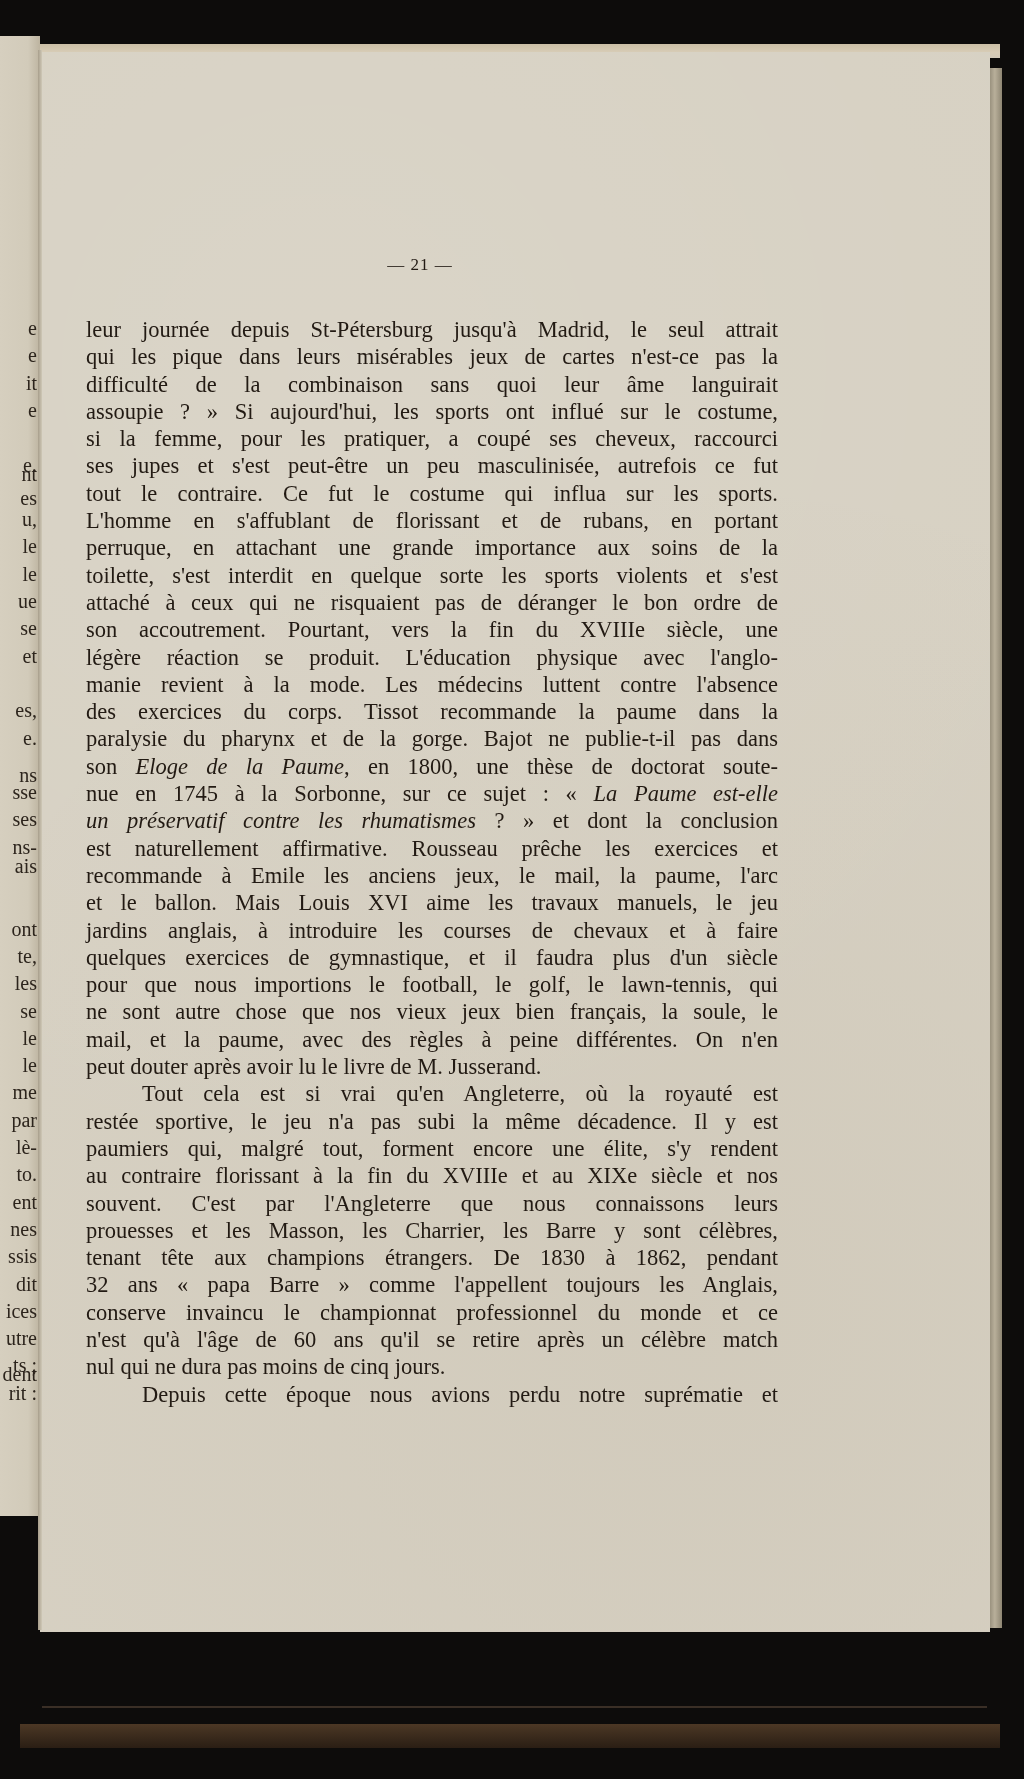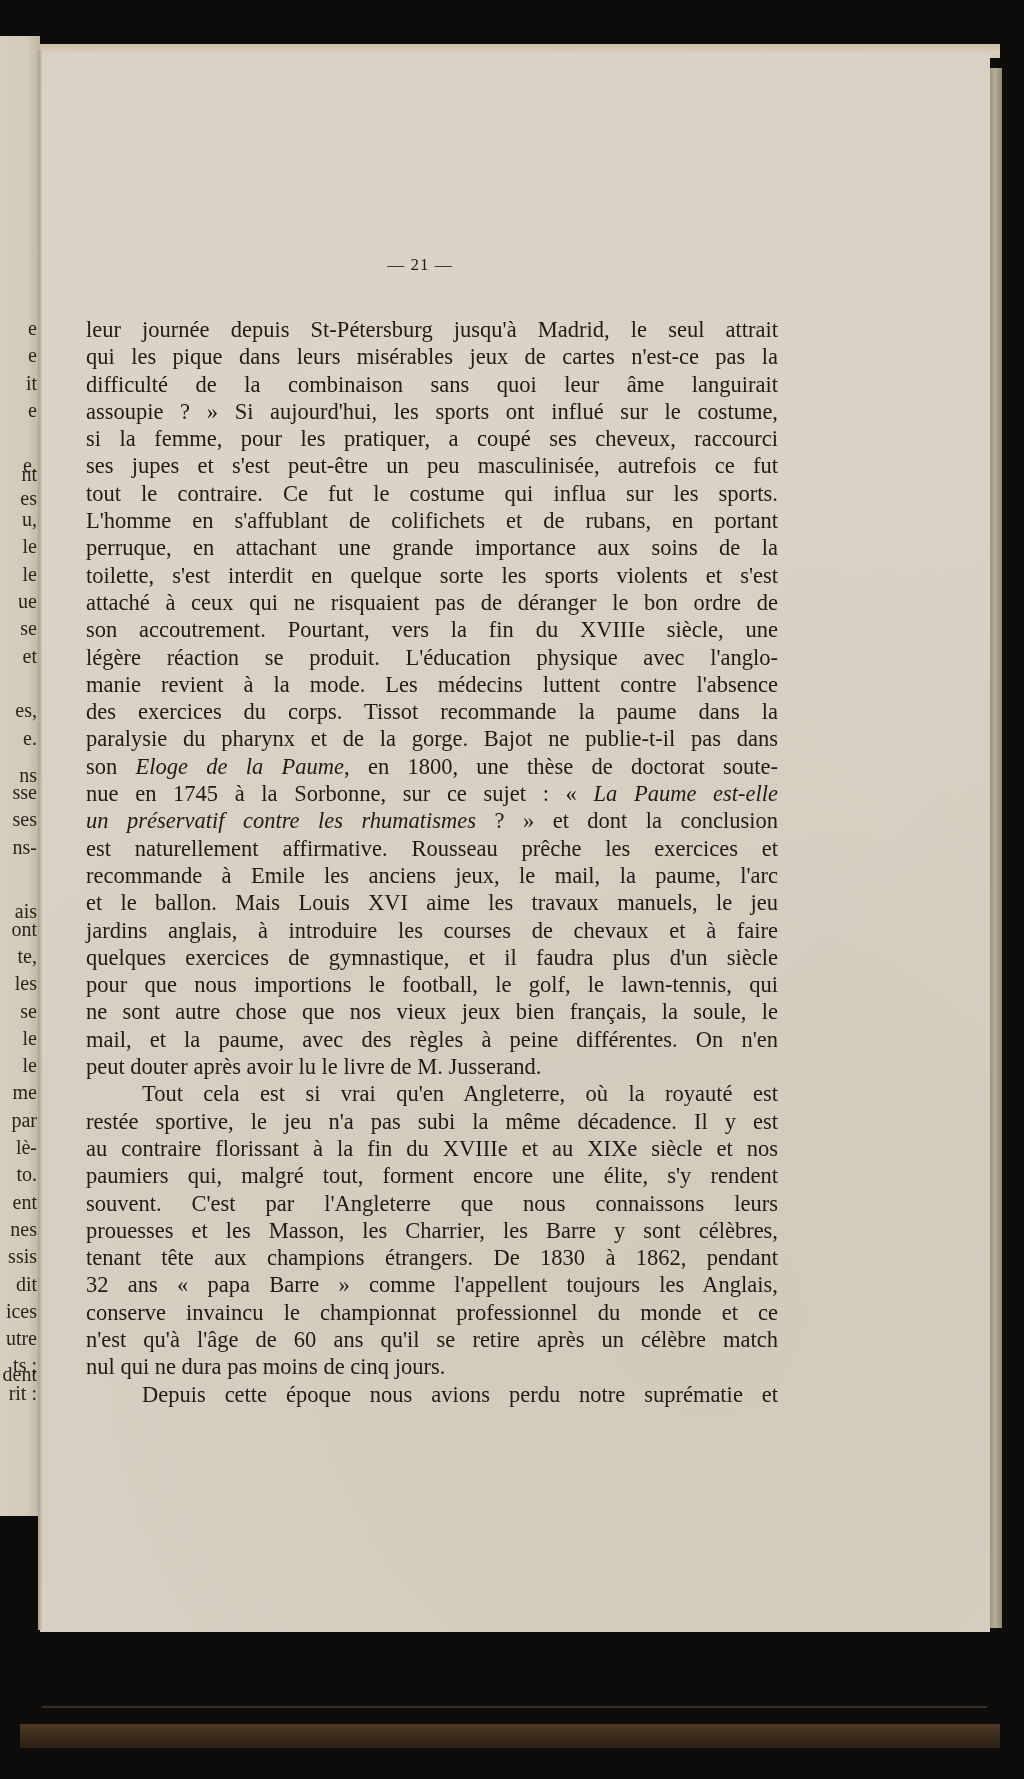--- a/index.html
+++ b/index.html
@@ -82,21 +82,21 @@
     <div class="frag" style="top: 579.3px;">se</div>
     <div class="frag" style="top: 606.6px;">et</div>
     <div class="frag" style="top: 633.9px;"></div>
     <div class="frag" style="top: 661.2px; margin-left: 8px;">es,</div>
     <div class="frag" style="top: 688.5px;">e.</div>
     <div class="frag" style="top: 726px;">ns</div>
     <div class="frag" style="top: 743.1px;">sse</div>
     <div class="frag" style="top: 770.4px;">ses</div>
     <div class="frag" style="top: 797.7px;">ns-</div>
     <div class="frag" style="top: 825px;"></div>
-    <div class="frag" style="top: 862px; text-align: center;">ais</div>
+    <div class="frag" style="top: 817px; text-align: center;">ais</div>
     <div class="frag" style="top: 879.6px;">ont</div>
     <div class="frag" style="top: 906.9px;">te,</div>
     <div class="frag" style="top: 934.2px; margin-left: 44px;">les</div>
     <div class="frag" style="top: 961.5px;">se</div>
     <div class="frag" style="top: 988.8px;">le</div>
     <div class="frag" style="top: 1016.1px;">le</div>
     <div class="frag" style="top: 1043.4px;">me</div>
     <div class="frag" style="top: 1070.7px;">par</div>
     <div class="frag" style="top: 1098px;">lè-</div>
     <div class="frag" style="top: 1125.3px;">to.</div>
@@ -117,21 +117,21 @@
 <div class="page-number">— 21 —</div>
 
 <div class="text-block" id="text-block">
     <span class="line">leur journée depuis St-Pétersburg jusqu'à Madrid, le seul attrait</span>
     <span class="line">qui les pique dans leurs misérables jeux de cartes n'est-ce pas la</span>
     <span class="line">difficulté de la combinaison sans quoi leur âme languirait</span>
     <span class="line">assoupie ? » Si aujourd'hui, les sports ont influé sur le costume,</span>
     <span class="line">si la femme, pour les pratiquer, a coupé ses cheveux, raccourci</span>
     <span class="line">ses jupes et s'est peut-être un peu masculinisée, autrefois ce fut</span>
     <span class="line">tout le contraire. Ce fut le costume qui influa sur les sports.</span>
-    <span class="line">L'homme en s'affublant de colifichets et de rubans, en portant</span>
+    <span class="line">L'homme en s'affublant de florissant et de rubans, en portant</span>
     <span class="line">perruque, en attachant une grande importance aux soins de la</span>
     <span class="line">toilette, s'est interdit en quelque sorte les sports violents et s'est</span>
     <span class="line">attaché à ceux qui ne risquaient pas de déranger le bon ordre de</span>
     <span class="line">son accoutrement. Pourtant, vers la fin du XVIIIe siècle, une</span>
     <span class="line">légère réaction se produit. L'éducation physique avec l'anglo-</span>
     <span class="line">manie revient à la mode. Les médecins luttent contre l'absence</span>
     <span class="line">des exercices du corps. Tissot recommande la paume dans la</span>
     <span class="line">paralysie du pharynx et de la gorge. Bajot ne publie-t-il pas dans</span>
     <span class="line"><span>son </span><span class="it">Eloge de la Paume</span><span>, en 1800, une thèse de doctorat soute-</span></span>
     <span class="line"><span>nue en 1745 à la Sorbonne, sur ce sujet : « </span><span class="it">La Paume est-elle</span><span></span></span>
@@ -140,22 +140,22 @@
     <span class="line">recommande à Emile les anciens jeux, le mail, la paume, l'arc</span>
     <span class="line">et le ballon. Mais Louis XVI aime les travaux manuels, le jeu</span>
     <span class="line">jardins anglais, à introduire les courses de chevaux et à faire</span>
     <span class="line">quelques exercices de gymnastique, et il faudra plus d'un siècle</span>
     <span class="line">pour que nous importions le football, le golf, le lawn-tennis, qui</span>
     <span class="line">ne sont autre chose que nos vieux jeux bien français, la soule, le</span>
     <span class="line">mail, et la paume, avec des règles à peine différentes. On n'en</span>
     <span class="line last">peut douter après avoir lu le livre de M. Jusserand.</span>
     <span class="line indent">Tout cela est si vrai qu'en Angleterre, où la royauté est</span>
     <span class="line">restée sportive, le jeu n'a pas subi la même décadence. Il y est</span>
+    <span class="line">paumiers qui, malgré tout, forment encore une élite, s'y rendent</span>
     <span class="line">au contraire florissant à la fin du XVIIIe et au XIXe siècle et nos</span>
-    <span class="line">paumiers qui, malgré tout, forment encore une élite, s'y rendent</span>
     <span class="line">souvent. C'est par l'Angleterre que nous connaissons leurs</span>
     <span class="line">prouesses et les Masson, les Charrier, les Barre y sont célèbres,</span>
     <span class="line">tenant tête aux champions étrangers. De 1830 à 1862, pendant</span>
     <span class="line">32 ans « papa Barre » comme l'appellent toujours les Anglais,</span>
     <span class="line">conserve invaincu le championnat professionnel du monde et ce</span>
     <span class="line">n'est qu'à l'âge de 60 ans qu'il se retire après un célèbre match</span>
     <span class="line last">nul qui ne dura pas moins de cinq jours.</span>
     <span class="line indent">Depuis cette époque nous avions perdu notre suprématie et</span>
   </div>
 

